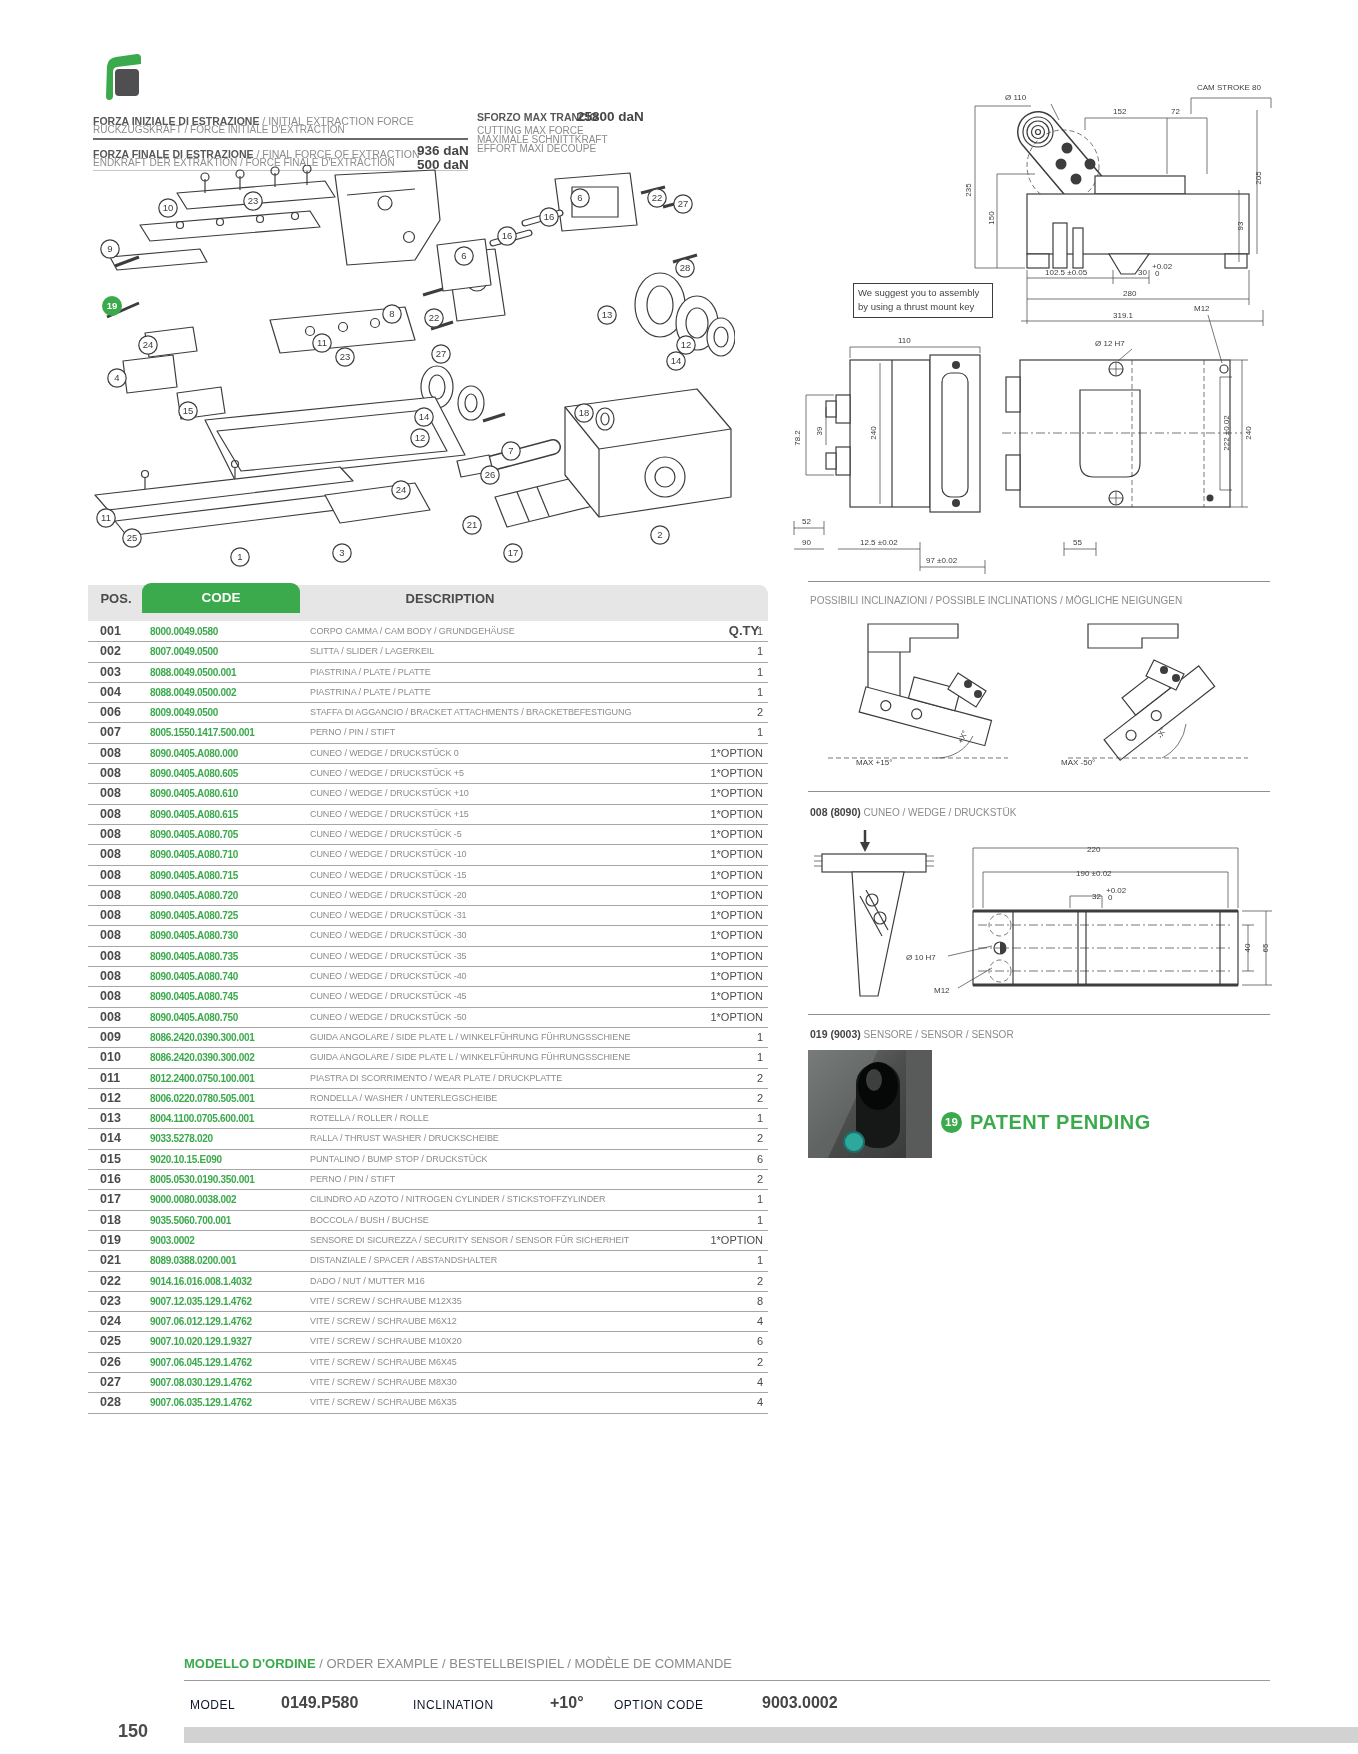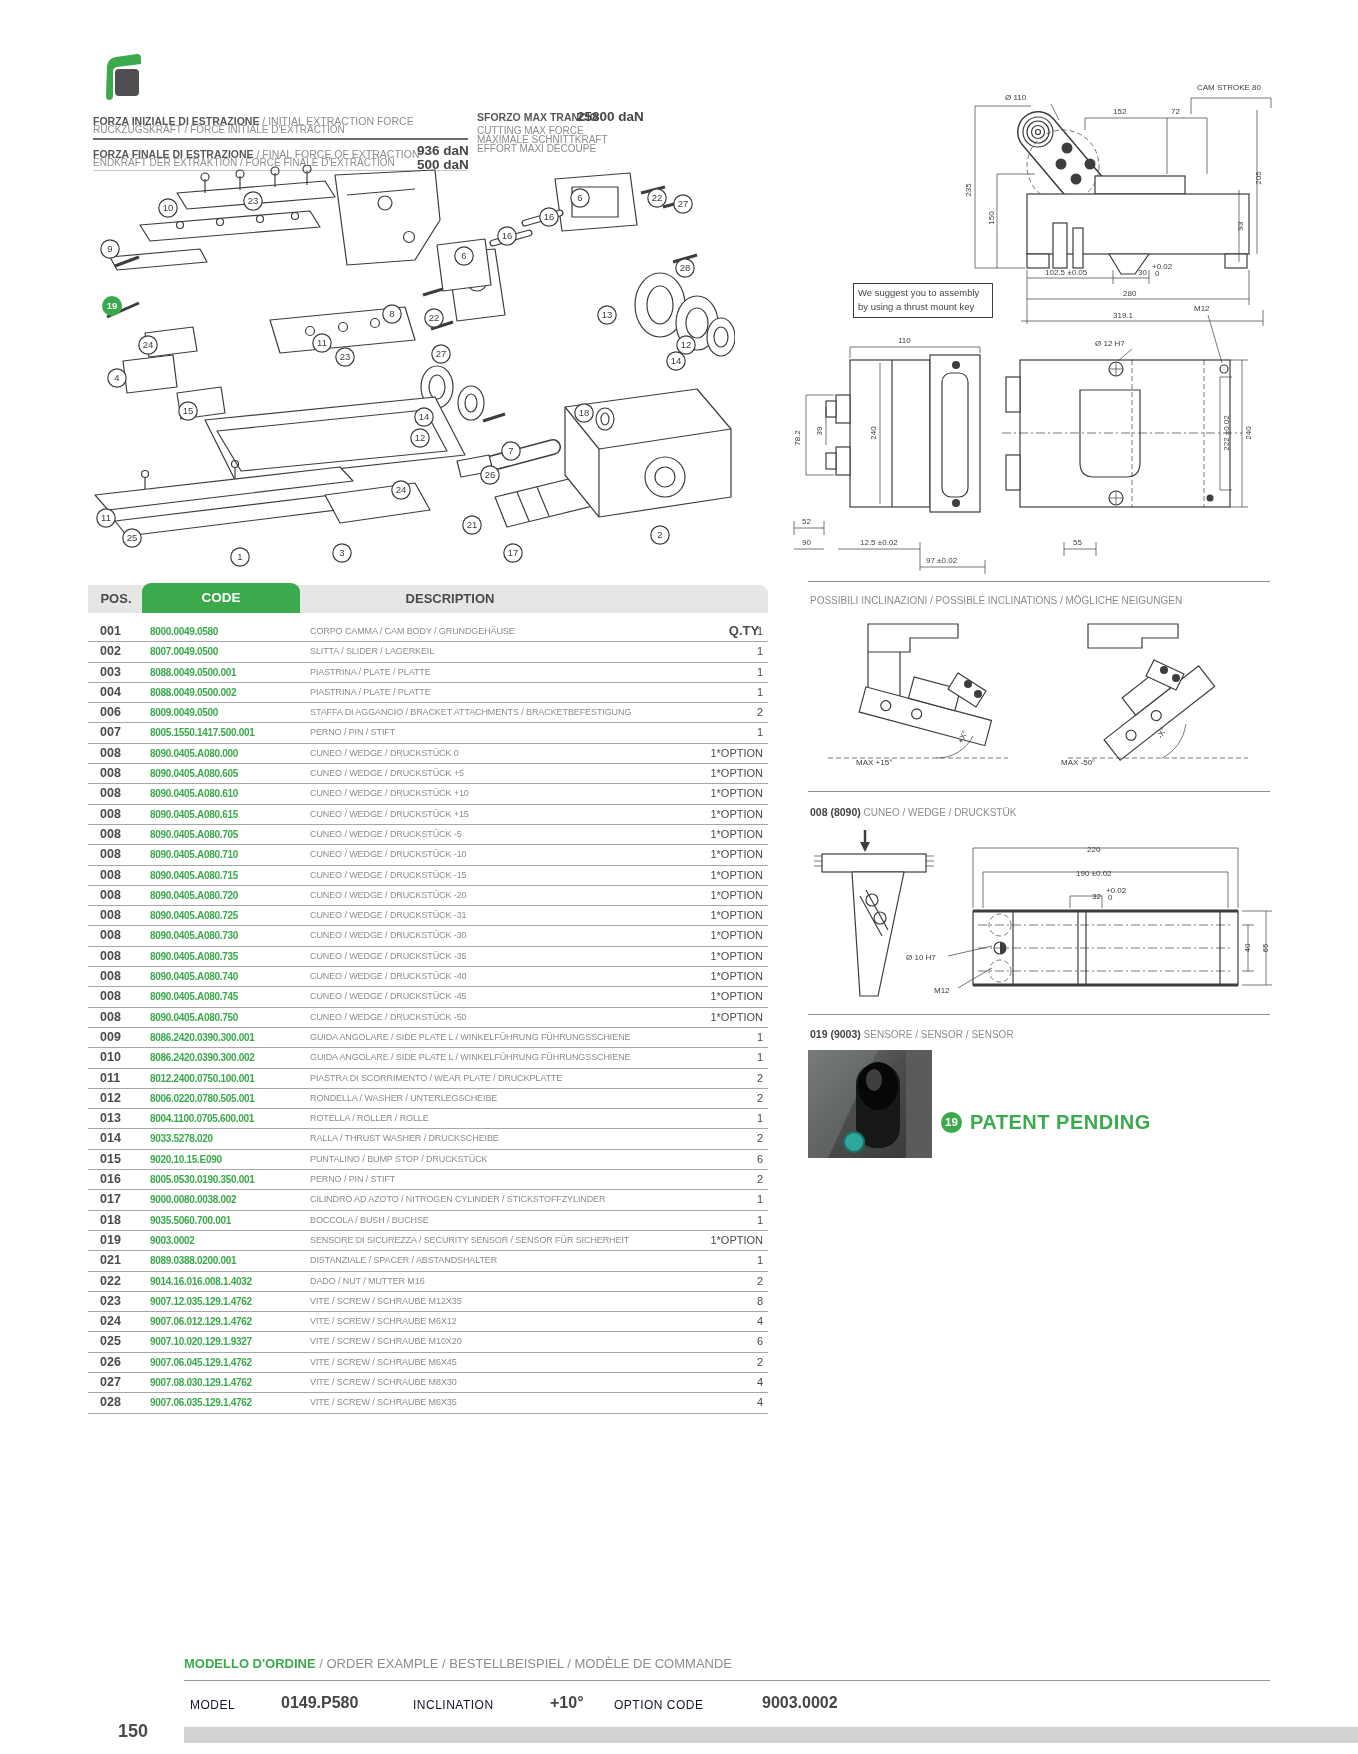--- a/index.html
+++ b/index.html
@@ -15,21 +15,21 @@
   .title-line .t-roller { font-weight:800; color:#3baa4c; }
 
   .spec-bold { font-weight:700; color:#57575a; font-size:10.5px; }
   .spec-rest { color:#8b8c8e; font-size:10.5px; }
   .spec-sub  { color:#8b8c8e; font-size:10px; }
   .spec-val  { font-weight:700; color:#454547; font-size:13.5px; }
   .spec-hr   { position:absolute; border-top:2px solid #6b6b6d; }
   .spec-hr2  { position:absolute; border-top:1px solid #c6c6c8; }
 
   
-  .tbl-head { position:absolute; left:88px; top:585px; width:680px; height:28px; background:#e6e6e7; border-radius:0 9px 0 0; }
+  .tbl-head { position:absolute; left:88px; top:585px; width:680px; height:36px; background:#e6e6e7; border-radius:0 9px 0 0; }
   .tbl-head .h { position:absolute; top:0; line-height:28px; text-align:center; font-weight:700; font-size:13px; color:#4a4a4c; }
   .h-pos  { left:2px;   width:52px; }
   .h-desc { left:222px; width:280px; }
   .h-qty  { left:628px; width:56px;margin-top:32px; }
   .code-block { position:absolute; left:54px; top:-2px; width:158px; height:30px; background:#3baa4c; border-radius:9px 9px 0 0; color:#fff; font-weight:700; font-size:13.5px; text-align:center; line-height:30px; }
   .tbl-rows { position:absolute; left:88px; top:622px; width:680px; }
   .trow { position:relative; height:20.3px; border-bottom:1px solid #a6a6a8; }
   .trow span { position:absolute; top:0; line-height:19.5px; white-space:nowrap; }
   .c-pos  { left:12px;  font-weight:700; font-size:12.5px; color:#4a4a4c; }
   .c-code { left:62px;  font-weight:700; font-size:10px; color:#3baa4c; letter-spacing:-0.3px; }

